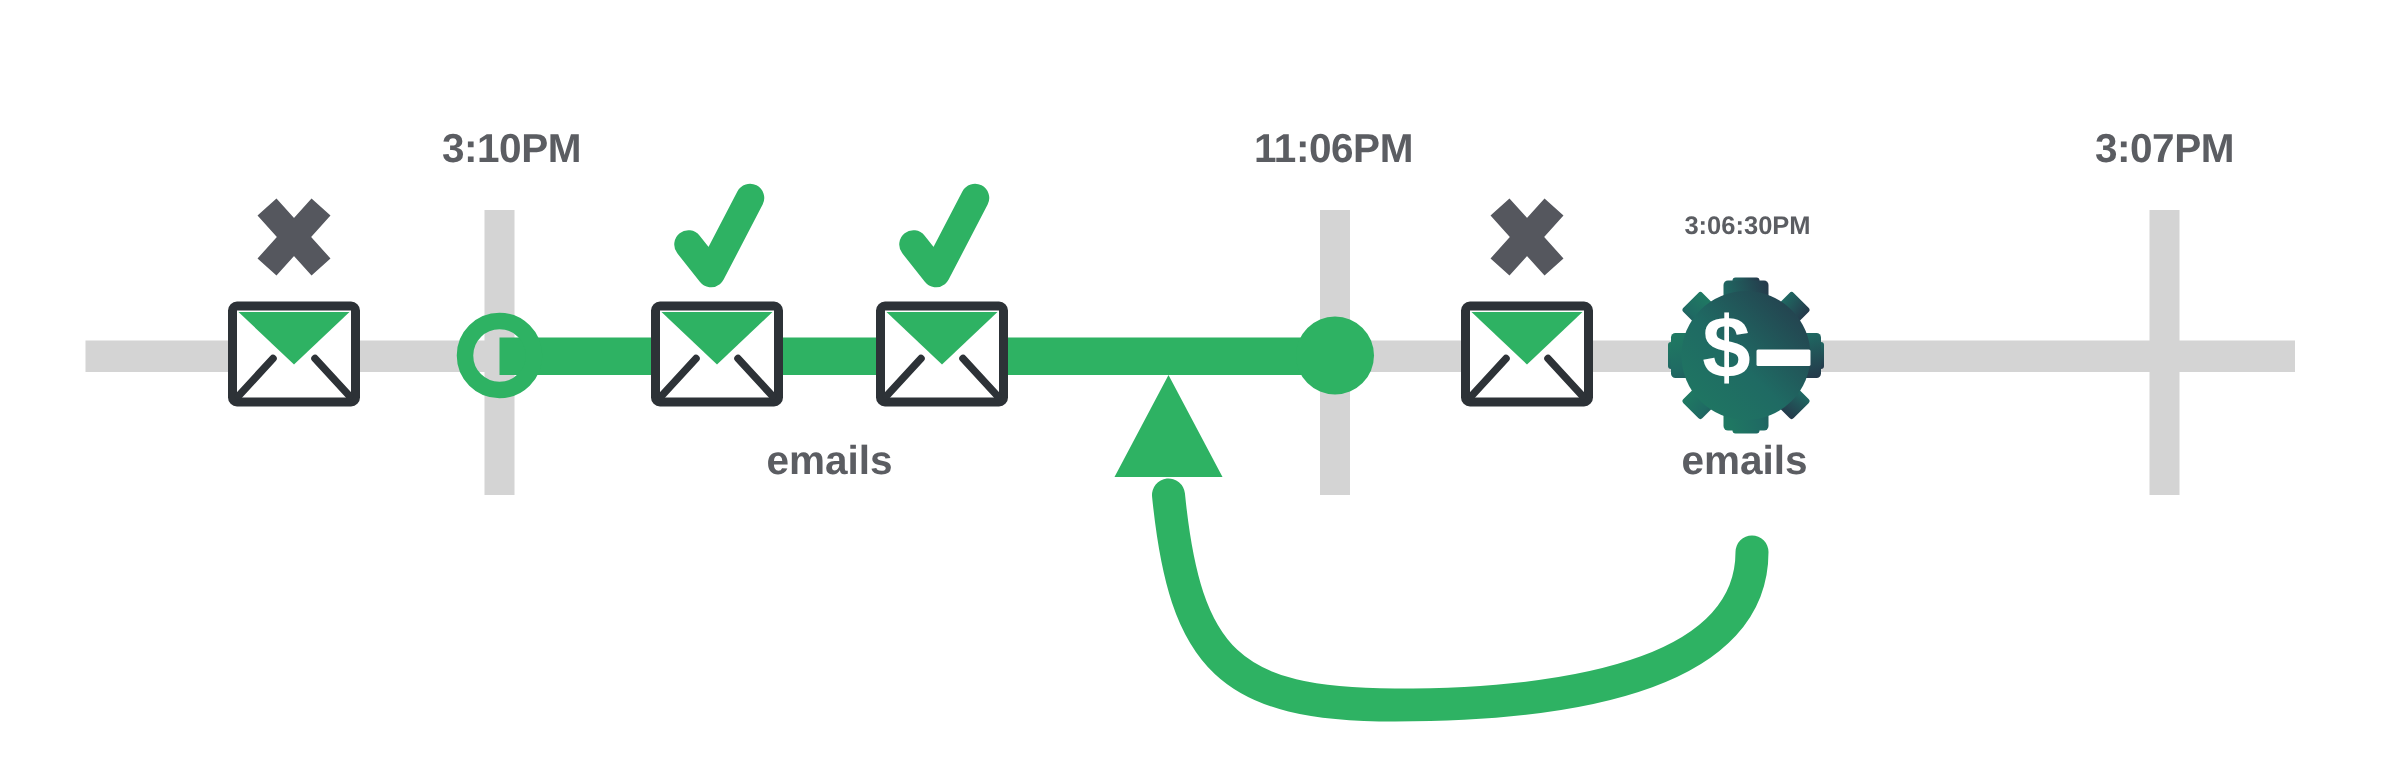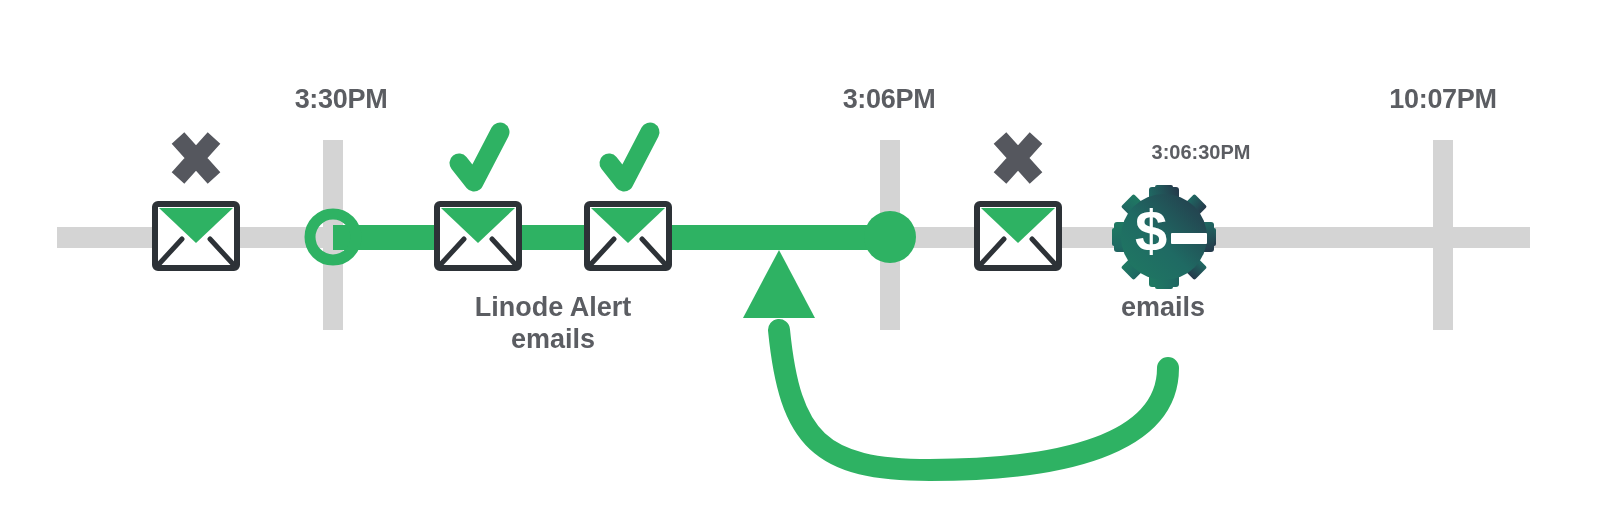--- a/index.html
+++ b/index.html
@@ -43,26 +43,25 @@
     line-height: 32px;
     color: #5b5d62;
     white-space: nowrap;
     transform: translateX(-50%);
     text-align: center;
   }
   .sub-time-label {
     position: absolute;
     font-family: "Liberation Sans", sans-serif;
     font-weight: bold;
-    font-size: 20px;
+    font-size: 17px;
     color: #5b5d62;
     white-space: nowrap;
     transform: translateX(-50%);
     text-align: center;
-    margin-left: 36px;
   }
 </style>
 </head>
 <body>
 
 <div id="canvas">
 
   <svg class="layer" viewBox="0 0 1600 512">
     <defs>
       <linearGradient id="gearGrad" x1="0" y1="1" x2="1" y2="0">
@@ -152,30 +151,29 @@
       </g>
 
       <g>
         <text x="-13" y="14" text-anchor="middle" font-family="'Liberation Sans', sans-serif" font-size="58" font-weight="bold" fill="#ffffff">$</text>
       </g>
 
       <rect x="7" y="-4" width="36" height="11" rx="1" fill="#ffffff"></rect>
     </g>
   </svg>
 
-  <div class="tick-label" style="left:341px; top:84px;">3:30PM</div>
+  <div class="tick-label" style="left:341px; top:84px;">3:10PM</div>
 
-  <div class="tick-label" style="left:889px; top:84px;">3:06PM</div>
+  <div class="tick-label" style="left:889px; top:84px;">11:06PM</div>
 
-  <div class="tick-label" style="left:1443px; top:84px;">10:07PM</div>
+  <div class="tick-label" style="left:1443px; top:84px;">3:07PM</div>
 
   <div class="sub-time-label" style="left:1165px; top:141px;">3:06:30PM</div>
 
   <div class="event-label" style="left:553px; top:291px;">
-    <div>Linode Alert</div>
     <div>emails</div>
   </div>
 
   <div class="event-label" style="left:1163px; top:291px;">
     <div>emails</div>
   </div>
 
 </div>
 
 </body></html>

